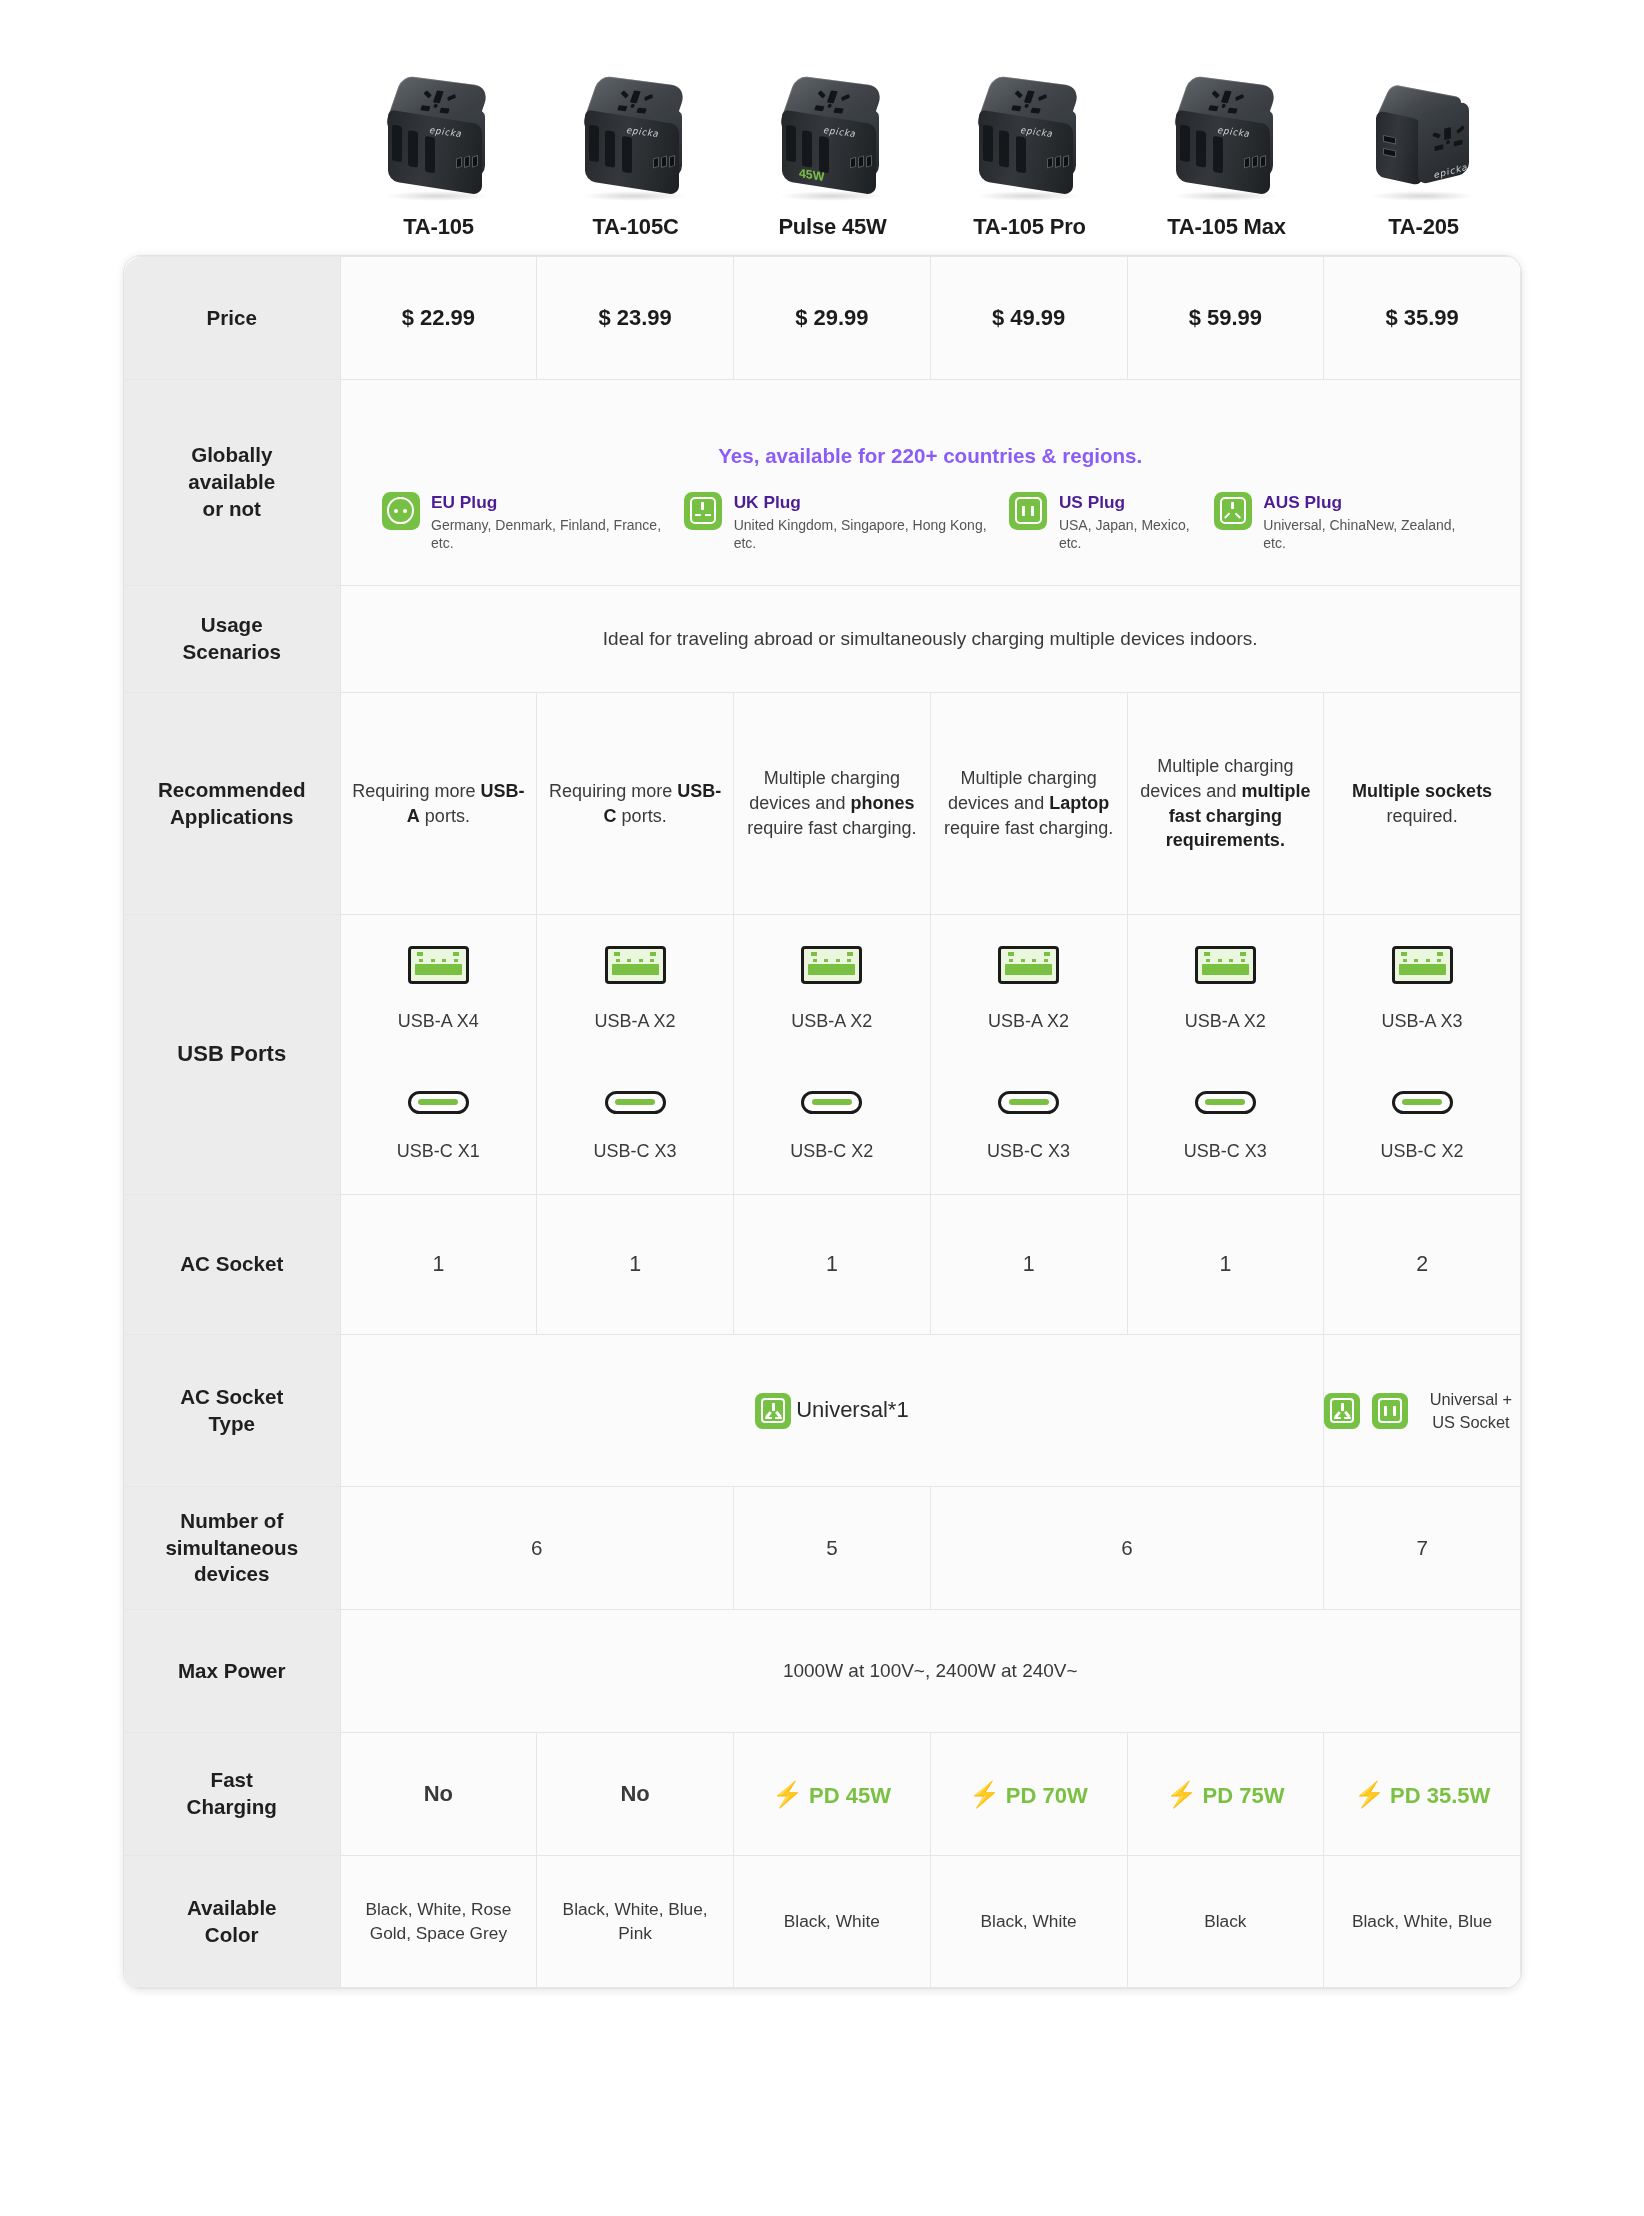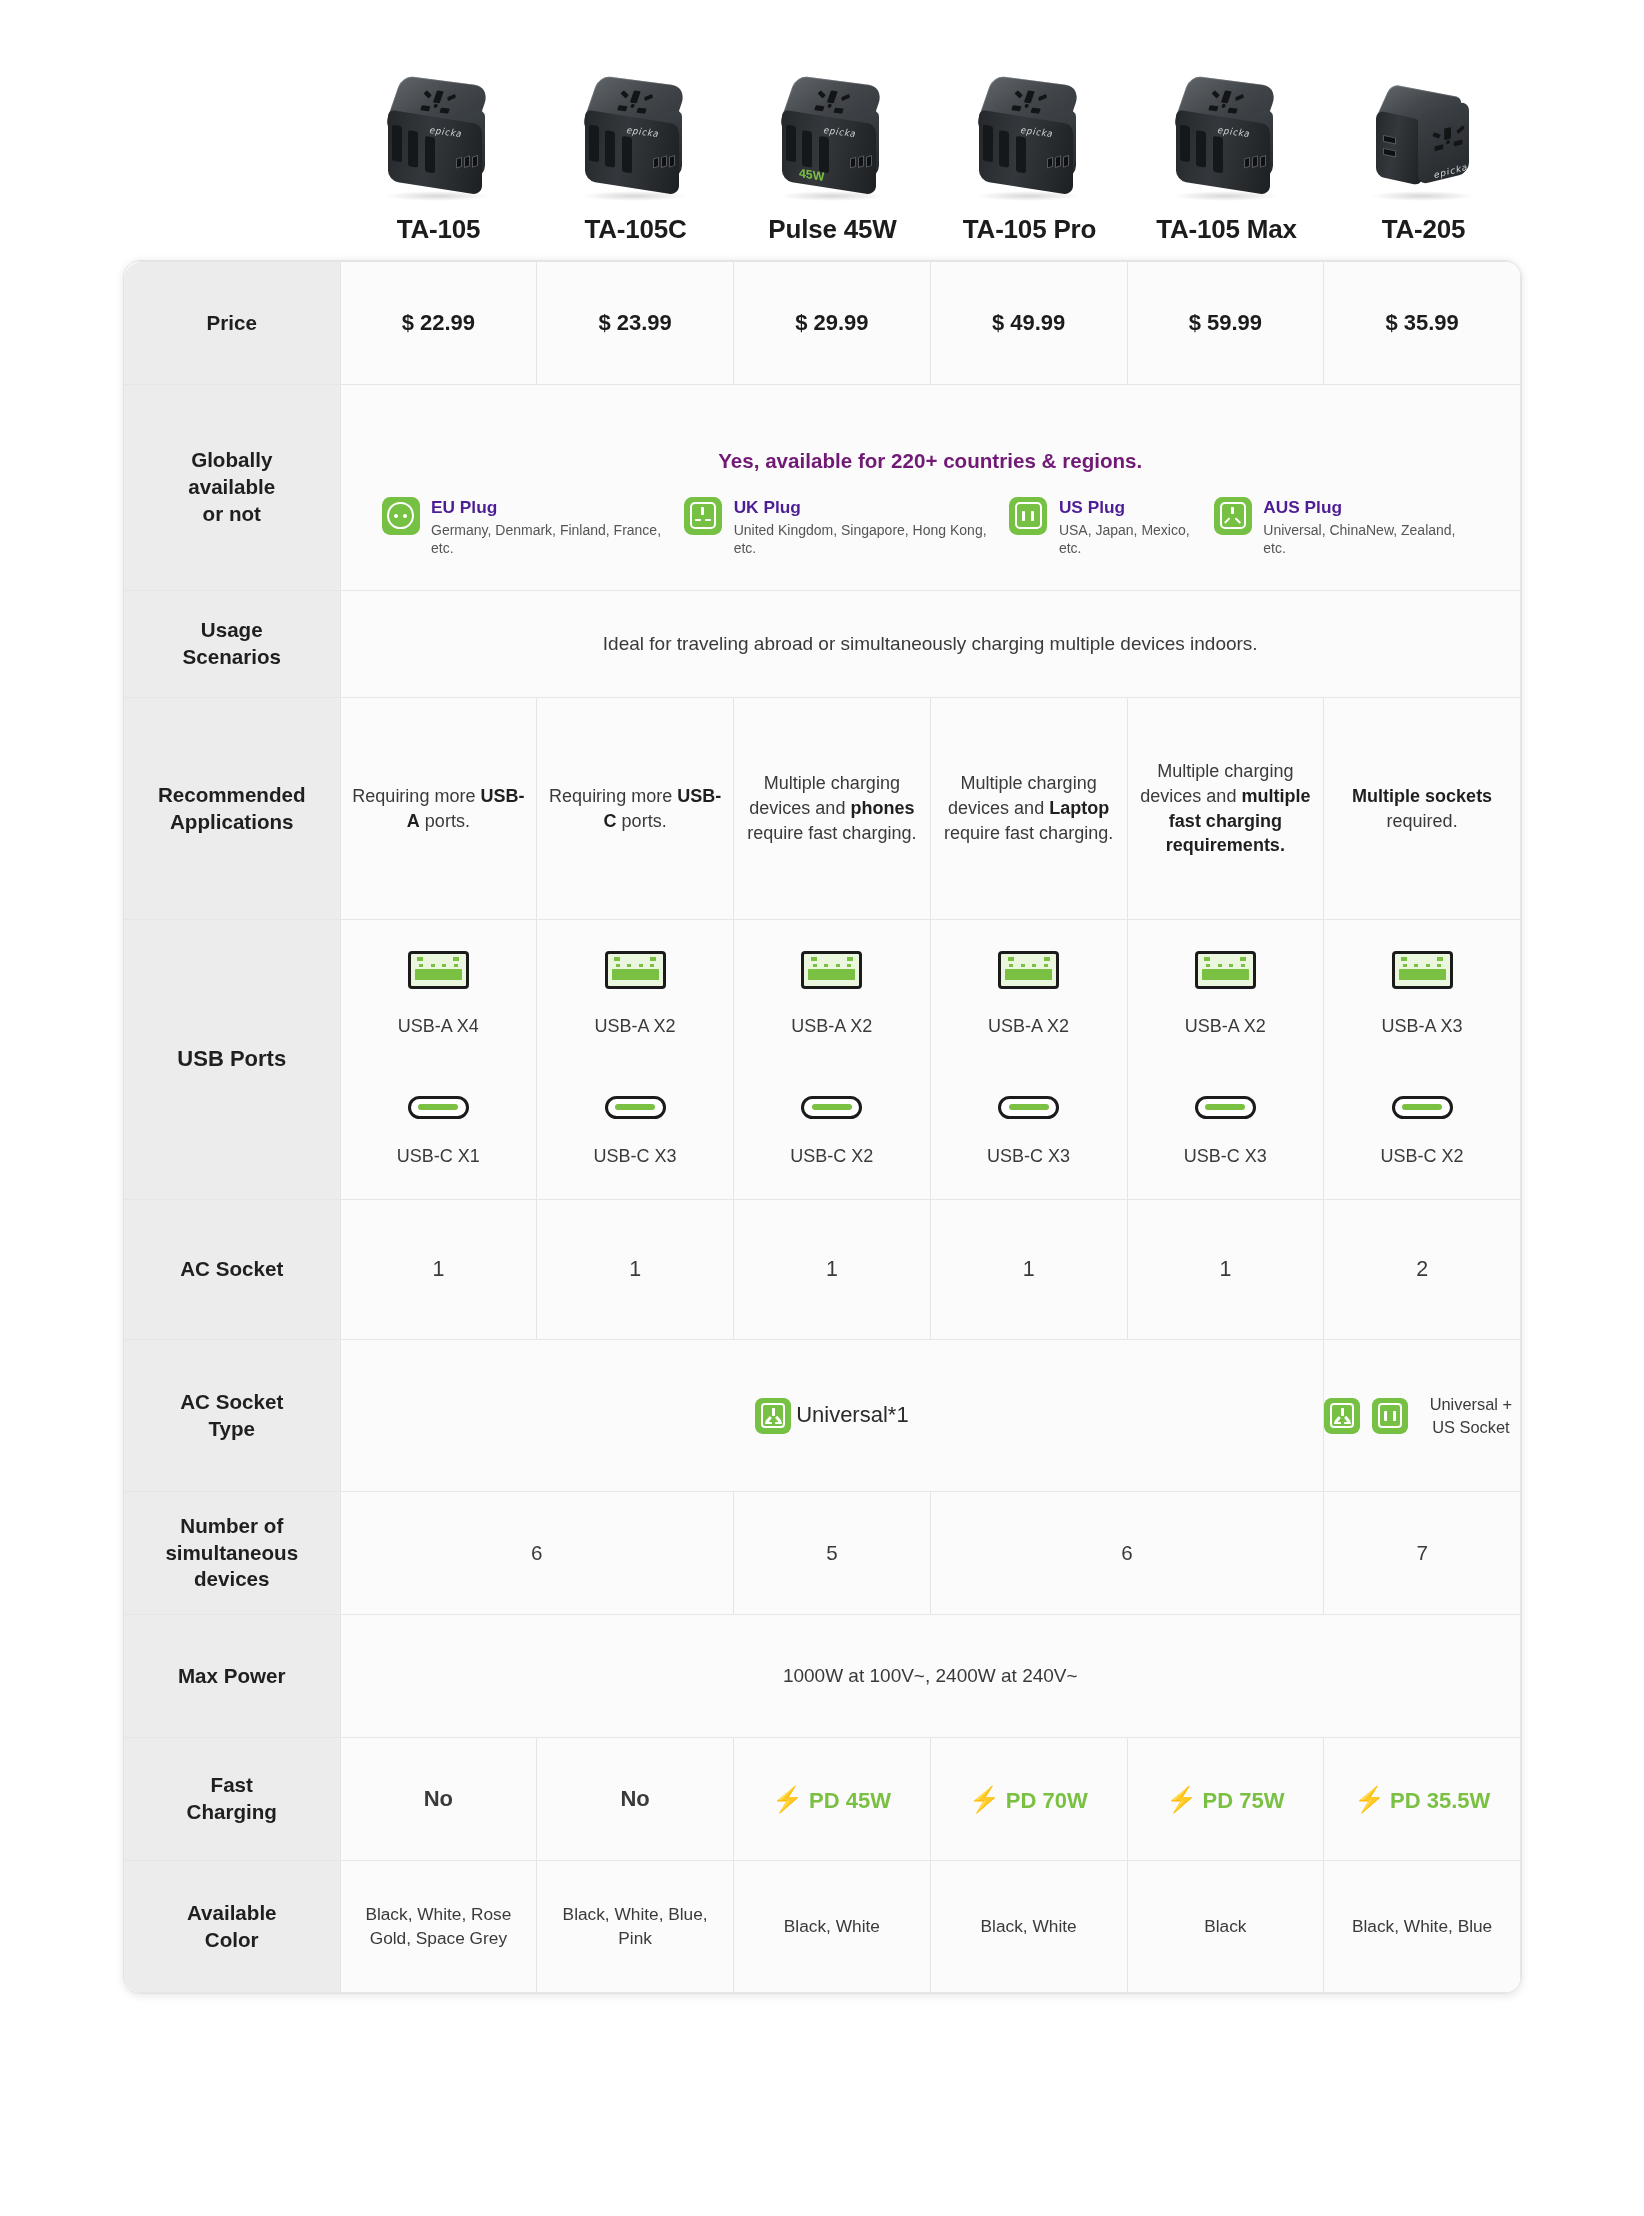--- a/index.html
+++ b/index.html
@@ -28,21 +28,21 @@
   }
   .product-img {
     height: 173px;
     width: 100%;
     display: flex;
     align-items: flex-end;
     justify-content: center;
     position: relative;
   }
   .product-name {
-    font-size: 26px;
+    font-size: 22px;
     font-weight: 700;
     color: #1c1c1c;
     letter-spacing: -0.2px;
     margin-top: 10px;
     white-space: nowrap;
   }
 
   
   .adapter { position: relative; width: 138px; height: 138px; }
   .ad-top {
@@ -149,21 +149,21 @@
     padding: 11.5px 8.2px;
     line-height: 1.38;
   }
   td.cell b { font-weight: 700; color: #1f1f1f; }
 
   tr.r-price td.cell { font-size: 22px; font-weight: 700; color: #1c1c1c; height: 123px; }
   tr.r-price td.rowlabel { height: 123px; }
 
   
   tr.r-global td.cell { padding: 0; height: 206px; }
-  .global-head { font-size: 20.6px; font-weight: 700; color: #701a75; padding-top: 30px; }
+  .global-head { font-size: 20.6px; font-weight: 700; color: #8b5cf6; padding-top: 30px; }
   .plugs { display: flex; justify-content: space-around; padding: 21.4px 41px 0 41px; }
   .plug { display: flex; align-items: flex-start; gap: 11.5px; text-align: left; }
   .plug-txt-title { font-size: 17.3px; font-weight: 700; color: #4c1d95; line-height: 1.2; }
   .plug-txt-sub { font-size: 14px; color: #555; line-height: 1.34; margin-top: 3.3px; }
 
   .gicon {
     width: 38px; height: 38px; border-radius: 8.2px; background: #76c043;
     flex: 0 0 38px; position: relative;
   }
   .gicon .inner {

